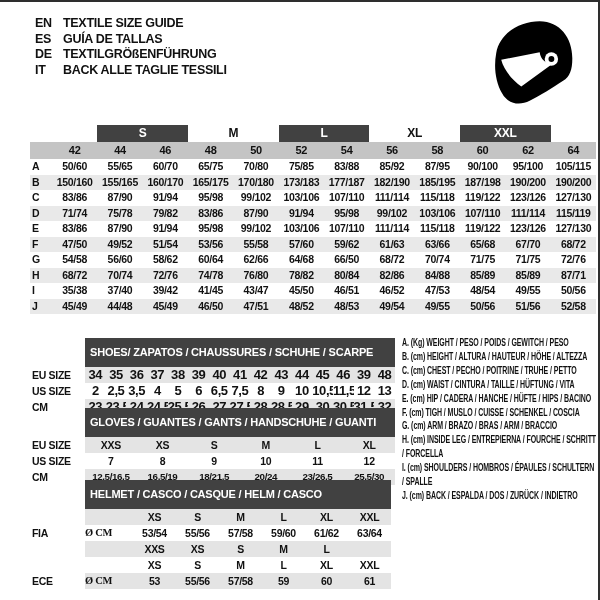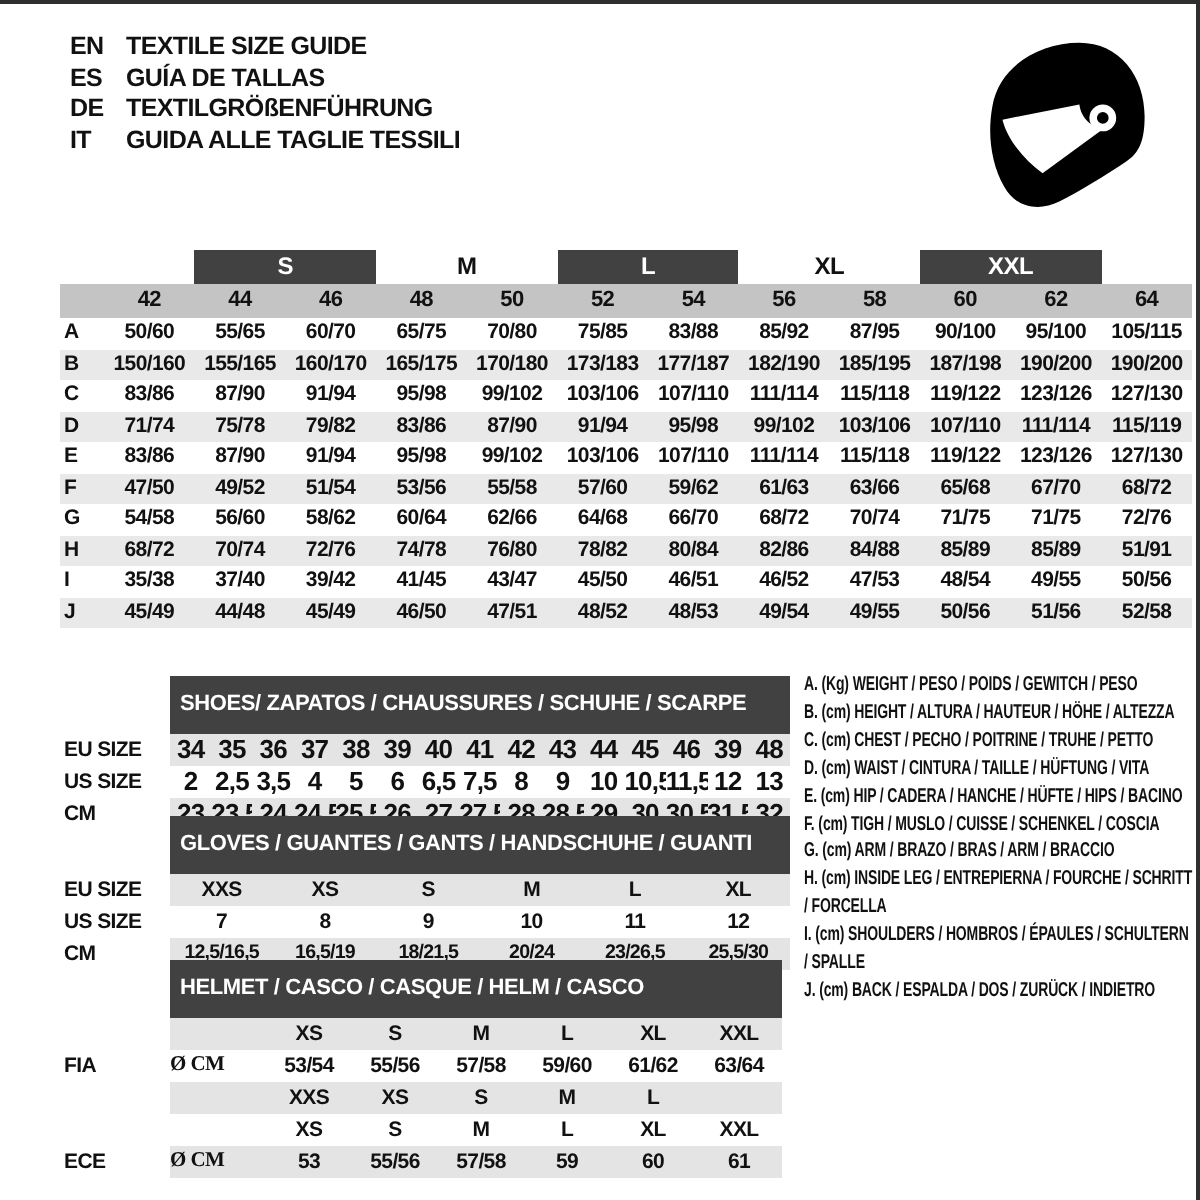--- a/index.html
+++ b/index.html
@@ -67,21 +67,21 @@
     <div class="lang-row">
       <span class="lang-code">ES</span>
       <span class="lang-text">GUÍA DE TALLAS</span>
     </div>
     <div class="lang-row">
       <span class="lang-code">DE</span>
       <span class="lang-text">TEXTILGRÖßENFÜHRUNG</span>
     </div>
     <div class="lang-row">
       <span class="lang-code">IT</span>
-      <span class="lang-text">GUIDA ALLE TAGLIE TESSILI</span>
+      <span class="lang-text">BACK ALLE TAGLIE TESSILI</span>
     </div>
   </div>
 
   <div class="helmet-icon">
     <svg viewBox="0 0 100 110" width="86" height="92">
       <path d="M 58 4 C 82 4 97 24 97 48 C 97 62 94 70 86 75 C 74 83 58 93 46 99 C 34 105 20 103 13 90 C 5 76 3 58 6 42 C 10 18 34 4 58 4 Z" fill="#000"></path>
       <path d="M 12 50 L 58 41 C 59 49 65 55 73 55 L 36 82 C 25 74 15 62 12 50 Z" fill="#fff"></path>
       <circle cx="72" cy="49" r="8" fill="#fff"></circle>
       <circle cx="72" cy="49" r="3.5" fill="#000"></circle>
     </svg>
@@ -231,41 +231,41 @@
           <td>68/72</td>
         </tr>
         <tr>
           <th>G</th>
           <td>54/58</td>
           <td>56/60</td>
           <td>58/62</td>
           <td>60/64</td>
           <td>62/66</td>
           <td>64/68</td>
-          <td>66/70</td>
+          <td>66/50</td>
           <td>68/72</td>
           <td>70/74</td>
           <td>71/75</td>
           <td>71/75</td>
           <td>72/76</td>
         </tr>
         <tr>
           <th>H</th>
           <td>68/72</td>
           <td>70/74</td>
           <td>72/76</td>
           <td>74/78</td>
           <td>76/80</td>
           <td>78/82</td>
           <td>80/84</td>
           <td>82/86</td>
           <td>84/88</td>
           <td>85/89</td>
           <td>85/89</td>
-          <td>51/91</td>
+          <td>87/71</td>
         </tr>
         <tr>
           <th>I</th>
           <td>35/38</td>
           <td>37/40</td>
           <td>39/42</td>
           <td>41/45</td>
           <td>43/47</td>
           <td>45/50</td>
           <td>46/51</td>

